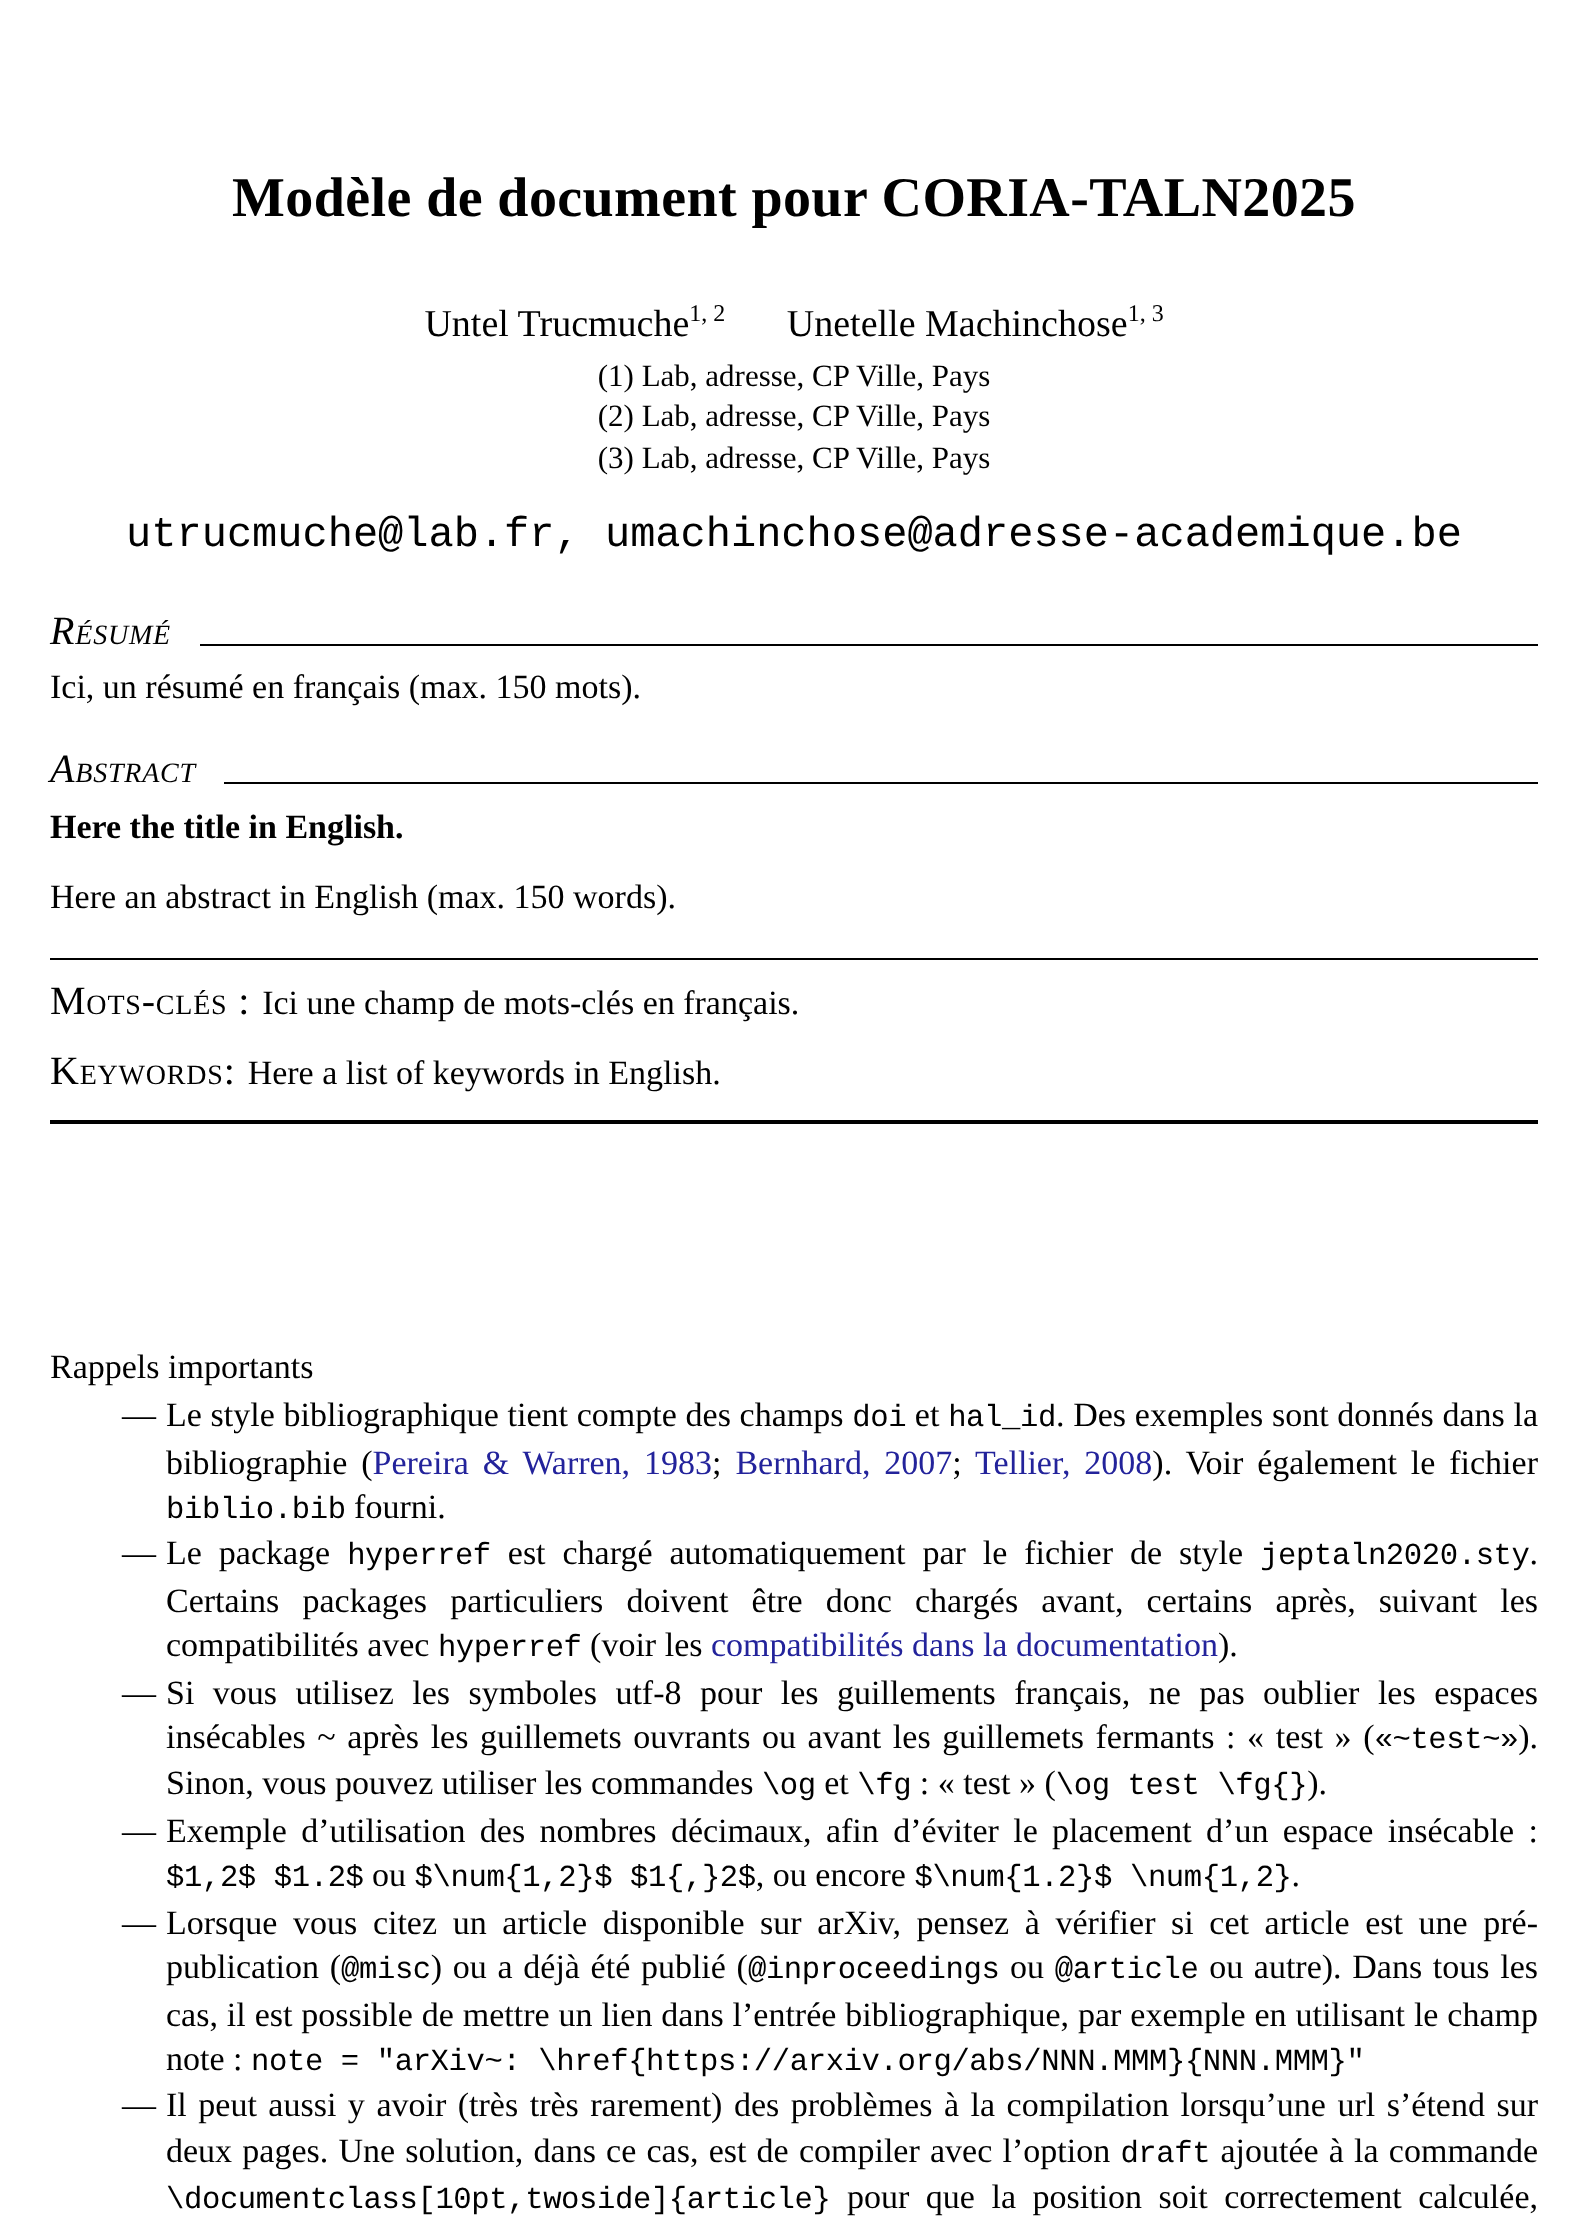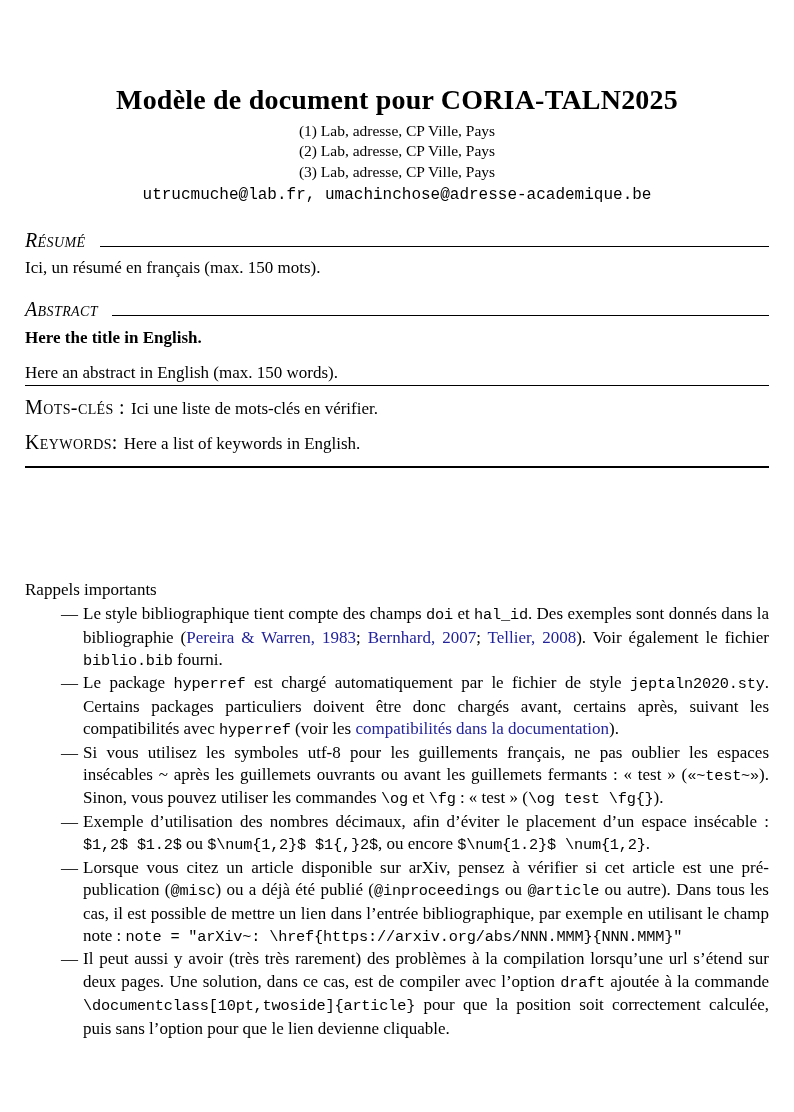--- a/index.html
+++ b/index.html
@@ -30,24 +30,24 @@
   .author{display:inline-block;}
   .author + .author{margin-left:26px;}
   .author sup{font-size:12px;line-height:0;}
   .affiliations{
     margin-top:5px;
     text-align:center;
     font-size:15.5px;
     line-height:20.4px;
   }
   .emails{
-    margin-top:4px;
+    margin-top:17px;
     text-align:center;
     font-family:"Liberation Mono", monospace;
-    font-size:16px;
+    font-size:21px;
   }
   
   .abs-block{margin-top:25px;}
   .sec-row{display:flex;align-items:flex-end;font-style:italic;}
   .sc-label{
     font-variant:small-caps;
     font-size:20px;
     letter-spacing:.4px;
     white-space:nowrap;
   }
@@ -57,21 +57,21 @@
     margin-left:14px;
     margin-bottom:5px;
   }
   .abs-text{font-size:17px;margin-top:6px;}
   .abs-row2{margin-top:20px;}
   .abs-title{font-size:17px;font-weight:bold;margin-top:7px;}
   .abs-en{
     font-size:17px;
     margin-top:15px;
     border-bottom:1.8px solid #000;
-    padding-bottom:2px;
+    padding-bottom:20px;
   }
   .kw-line{margin-top:10px;font-size:17px;}
   .kw-line .sc-label{margin-right:6px;}
   .kw-line2{margin-top:12px;}
   .hrule{border-bottom:2px solid #000;margin-top:12px;}
   
   .body-heading{
     margin-top:112px;
     font-size:17px;
     font-weight:normal;
@@ -98,20 +98,24 @@
   }
   .seg-link{color:var(--link,#23239b);}
 </style>
 </head>
 <body>
 
 <div class="page">
 
   <div class="title">Modèle de document pour CORIA-TALN2025</div>
 
+  <div class="authors">
+    <span class="author"><span>Untel Trucmuche</span><sup>1, 2</sup></span>
+    <span class="author"><span>Unetelle Machinchose</span><sup>1, 3</sup></span>
+  </div>
 
   <div class="affiliations">
     <div>(1) Lab, adresse, CP Ville, Pays</div>
     <div>(2) Lab, adresse, CP Ville, Pays</div>
     <div>(3) Lab, adresse, CP Ville, Pays</div>
   </div>
 
   <div class="emails">utrucmuche@lab.fr, umachinchose@adresse-academique.be</div>
 
   <div class="abs-block">
@@ -122,21 +126,21 @@
     <div class="abs-text">Ici, un résumé en français (max. 150 mots).</div>
 
     <div class="sec-row abs-row2">
       <span class="sc-label">Abstract</span>
       <span class="rule-fill"></span>
     </div>
     <div class="abs-title">Here the title in English.</div>
     <div class="abs-en">Here an abstract in English (max. 150 words).</div>
 
     <div class="kw-line">
-      <span class="sc-label">Mots-clés :</span><span>Ici une liste de mots-clés en vérifier.</span>
+      <span class="sc-label">Mots-clés :</span><span>Ici une champ de mots-clés en français.</span>
     </div>
     <div class="kw-line kw-line2">
       <span class="sc-label">Keywords:</span><span>Here a list of keywords in English.</span>
     </div>
     <div class="hrule"></div>
   </div>
 
   <div class="body-heading">Rappels importants</div>
 
   <div class="reminder-list">

